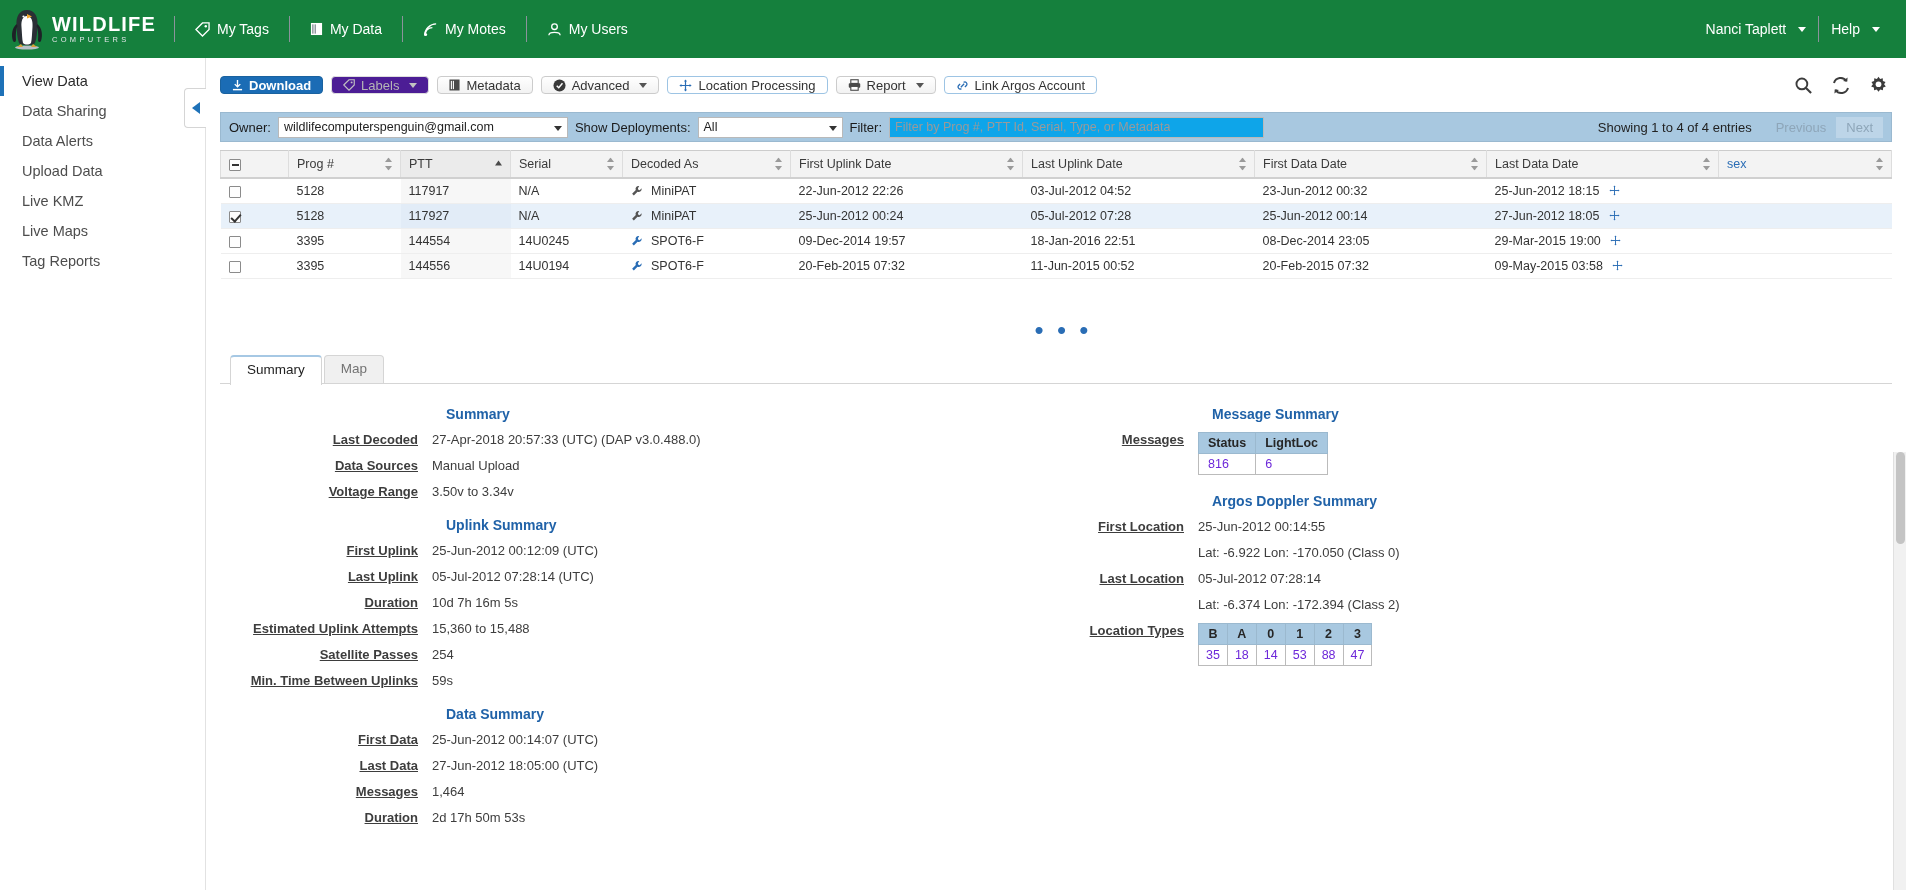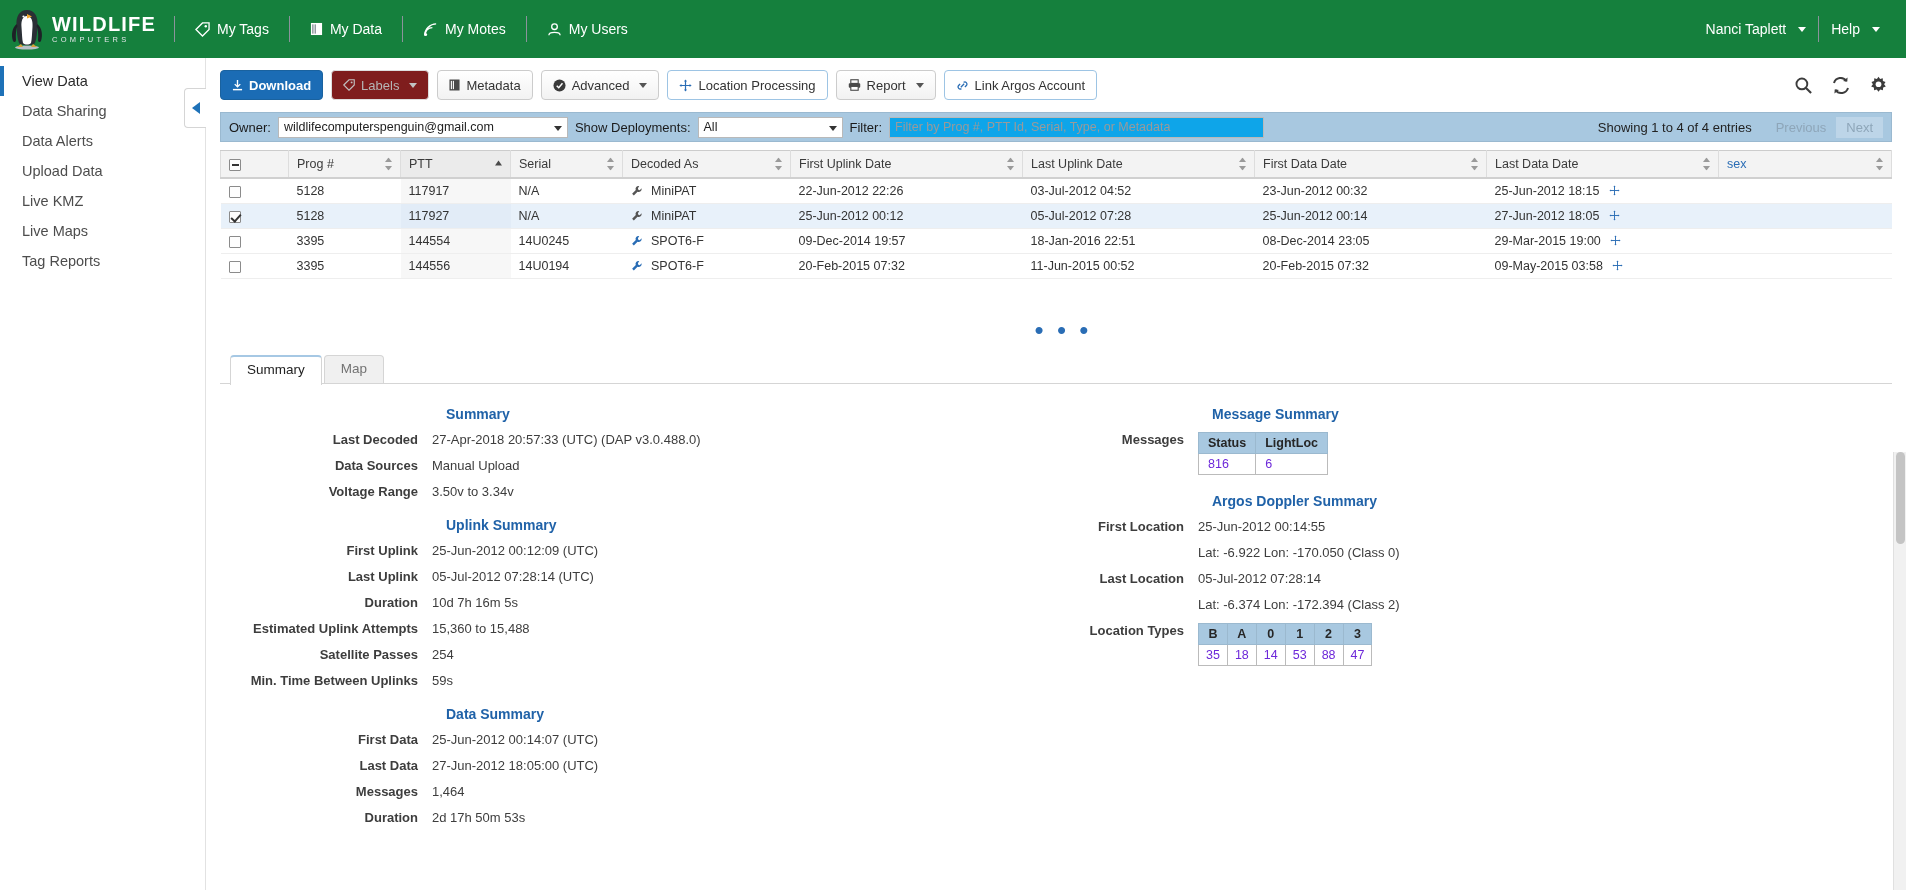--- a/index.html
+++ b/index.html
@@ -117,39 +117,39 @@
     overflow: hidden;
   }
 
   
   .toolbar {
     display: flex; align-items: center; gap: 8px;
     padding-right: 14px;
     height: 34px;
   }
   .btn {
-    height: 30px;
+    height: 18px;
     border: 1px solid #ccc;
     background: linear-gradient(#ffffff,#f2f2f2);
     border-radius: 4px;
     padding: 0 11px;
     display: inline-flex; align-items: center; gap: 6px;
     font-size: 13px; color: #333;
     cursor: pointer;
     white-space: nowrap;
   }
   .btn.primary {
     background: #1b6cb5;
     border-color: #1a629f;
     color: #ffffff;
     font-weight: bold;
   }
   .btn.disabled {
     color: #b5b5b5;
-    background: #7f1d1d;
+    background: #4c1d95;
     border-color: #dedede;
     cursor: default;
   }
   .btn.linkish {
     border-color: #9dc4e4;
     background: #ffffff;
     color:#333;
   }
   .bcaret {
     width:0;height:0;
@@ -353,20 +353,21 @@
     margin-bottom: 11px;
     font-size: 13px;
   }
   .kv .k {
     width: 212px;
     text-align: right;
     font-weight: bold;
     color: #3d3d3d;
     padding-right: 14px;
     flex: none;
+    text-decoration: underline;
   }
   .kv .v { color: #3d3d3d; }
   .kv.cont .k { visibility: hidden; }
   
   .col-left .sec-title { margin-left: 226px; }
   .col-right .kv .k { width: 146px; }
   .col-right .sec-title { margin-left: 160px; }
 
   .minitable {
     border-collapse: collapse;
@@ -729,21 +730,21 @@
           <td><span class="chk checked"></span></td>
           <td>5128</td>
           <td class="shade">117927</td>
           <td>N/A</td>
           <td>
             <svg width="12" height="12" viewBox="0 0 14 14" style="vertical-align:-2px;margin-right:5px">
               <path d="M9.6 1.2 A3.4 3.4 0 0 0 5.6 5.9 L1.3 10.2 L3.3 12.2 L7.6 7.9 A3.4 3.4 0 0 0 12.3 3.9 L10.2 6 L8.5 5.6 L8.1 3.9 Z" fill="#555"></path>
             </svg>
             <span>MiniPAT</span>
           </td>
-          <td>25-Jun-2012 00:12</td>
+          <td>25-Jun-2012 00:24</td>
           <td>05-Jul-2012 07:28</td>
           <td>25-Jun-2012 00:14</td>
           <td>
             <span>27-Jun-2012 18:05</span>
             <svg width="11" height="11" viewBox="0 0 14 14" style="vertical-align:-1px;margin-left:6px">
               <path d="M7 2 L7 12 M2 7 L12 7" stroke="#2a6db5" stroke-width="1.2"></path>
               <path d="M7 0.5 L5.6 2.6 L8.4 2.6 Z M7 13.5 L5.6 11.4 L8.4 11.4 Z M0.5 7 L2.6 5.6 L2.6 8.4 Z M13.5 7 L11.4 5.6 L11.4 8.4 Z" fill="#2a6db5"></path>
             </svg>
           </td>
           <td></td>

